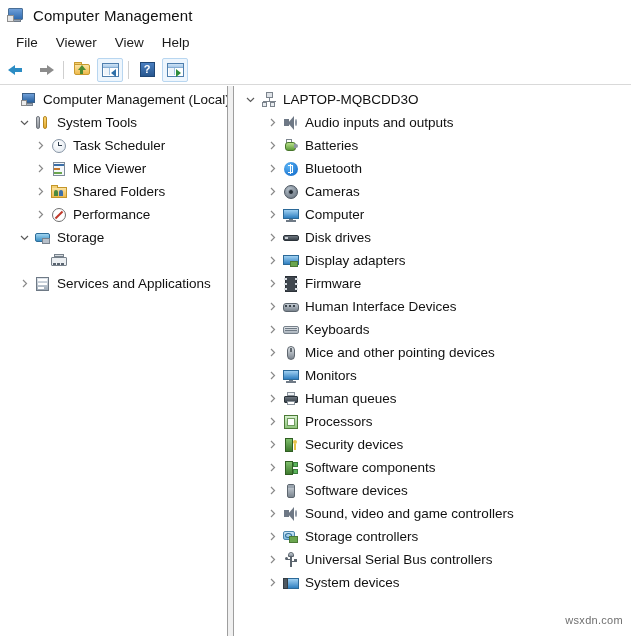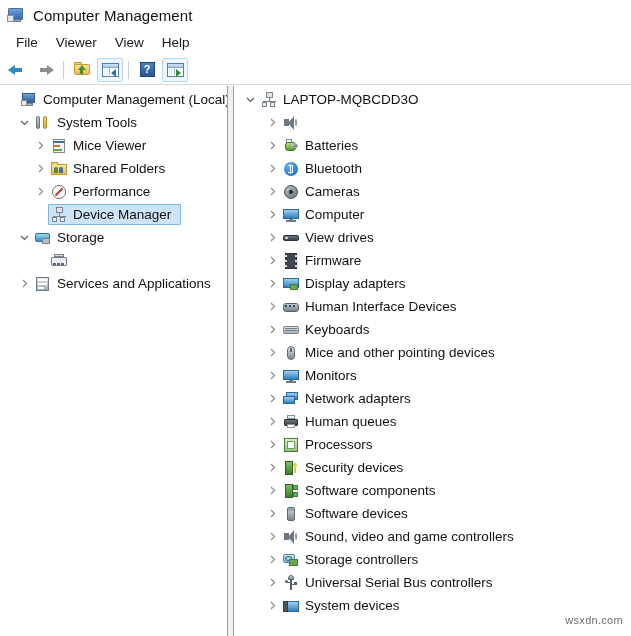--- a/index.html
+++ b/index.html
@@ -548,20 +548,35 @@
             <span class="lbl">System Tools</span>
           </span>
         </div>
         <div class="row indent-2">
           <span class="chev">
             <svg width="9" height="9" viewBox="0 0 9 9">
               <path d="M3 1 L6.5 4.5 L3 8" fill="none" stroke="#8a8a8a" stroke-width="1.2"></path>
             </svg>
           </span>
           <span class="lbl-wrap">
+            <span class="ico ic-clock">
+              <span class="i-sq c"></span>
+              <span class="i-sq h1"></span>
+              <span class="i-sq h2"></span>
+            </span>
+            <span class="lbl">Task Scheduler</span>
+          </span>
+        </div>
+        <div class="row indent-2">
+          <span class="chev">
+            <svg width="9" height="9" viewBox="0 0 9 9">
+              <path d="M3 1 L6.5 4.5 L3 8" fill="none" stroke="#8a8a8a" stroke-width="1.2"></path>
+            </svg>
+          </span>
+          <span class="lbl-wrap">
             <span class="ico ic-event">
               <span class="i-sq pg"></span>
               <span class="i-sq bar"></span>
               <span class="i-sq b2"></span>
               <span class="i-sq b3"></span>
             </span>
             <span class="lbl">Mice Viewer</span>
           </span>
         </div>
         <div class="row indent-2">
@@ -585,33 +600,20 @@
             <svg width="9" height="9" viewBox="0 0 9 9">
               <path d="M3 1 L6.5 4.5 L3 8" fill="none" stroke="#8a8a8a" stroke-width="1.2"></path>
             </svg>
           </span>
           <span class="lbl-wrap">
             <span class="ico ic-perf">
               <span class="i-sq c"></span>
               <span class="i-sq slash"></span>
             </span>
             <span class="lbl">Performance</span>
-          </span>
-        </div>
-        <div class="row indent-2 selected">
-          <span class="chev"></span>
-          <span class="lbl-wrap">
-            <span class="ico ic-dev">
-              <span class="i-sq top"></span>
-              <span class="i-sq line"></span>
-              <span class="i-sq cross"></span>
-              <span class="i-sq b1"></span>
-              <span class="i-sq b2"></span>
-            </span>
-            <span class="lbl">Device Manager</span>
           </span>
         </div>
         <div class="row indent-1">
           <span class="chev">
             <svg width="9" height="9" viewBox="0 0 9 9">
               <path d="M1 3 L4.5 6.5 L8 3" fill="none" stroke="#5a5a5a" stroke-width="1.2"></path>
             </svg>
           </span>
           <span class="lbl-wrap">
             <span class="ico ic-storage">
@@ -678,20 +680,21 @@
             <svg width="9" height="9" viewBox="0 0 9 9">
               <path d="M3 1 L6.5 4.5 L3 8" fill="none" stroke="#8a8a8a" stroke-width="1.2"></path>
             </svg>
           </span>
           <span class="lbl-wrap">
             <span class="ico ic-speaker">
               <span class="i-sq body"></span>
               <span class="i-sq cone"></span>
               <span class="i-sq w1"></span>
             </span>
+            <span class="lbl">Audio inputs and outputs</span>
           </span>
         </div>
         <div class="row r-indent-1">
           <span class="chev">
             <svg width="9" height="9" viewBox="0 0 9 9">
               <path d="M3 1 L6.5 4.5 L3 8" fill="none" stroke="#8a8a8a" stroke-width="1.2"></path>
             </svg>
           </span>
           <span class="lbl-wrap">
             <span class="ico ic-batt">
@@ -751,21 +754,35 @@
           <span class="chev">
             <svg width="9" height="9" viewBox="0 0 9 9">
               <path d="M3 1 L6.5 4.5 L3 8" fill="none" stroke="#8a8a8a" stroke-width="1.2"></path>
             </svg>
           </span>
           <span class="lbl-wrap">
             <span class="ico ic-hdd">
               <span class="i-sq b"></span>
               <span class="i-sq l"></span>
             </span>
-            <span class="lbl">View drives</span>
+            <span class="lbl">Disk drives</span>
+          </span>
+        </div>
+        <div class="row r-indent-1">
+          <span class="chev">
+            <svg width="9" height="9" viewBox="0 0 9 9">
+              <path d="M3 1 L6.5 4.5 L3 8" fill="none" stroke="#8a8a8a" stroke-width="1.2"></path>
+            </svg>
+          </span>
+          <span class="lbl-wrap">
+            <span class="ico ic-display">
+              <span class="i-sq scr"></span>
+              <span class="i-sq chip"></span>
+            </span>
+            <span class="lbl">Display adapters</span>
           </span>
         </div>
         <div class="row r-indent-1">
           <span class="chev">
             <svg width="9" height="9" viewBox="0 0 9 9">
               <path d="M3 1 L6.5 4.5 L3 8" fill="none" stroke="#8a8a8a" stroke-width="1.2"></path>
             </svg>
           </span>
           <span class="lbl-wrap">
             <span class="ico ic-fw">
@@ -780,34 +797,20 @@
             <span class="lbl">Firmware</span>
           </span>
         </div>
         <div class="row r-indent-1">
           <span class="chev">
             <svg width="9" height="9" viewBox="0 0 9 9">
               <path d="M3 1 L6.5 4.5 L3 8" fill="none" stroke="#8a8a8a" stroke-width="1.2"></path>
             </svg>
           </span>
           <span class="lbl-wrap">
-            <span class="ico ic-display">
-              <span class="i-sq scr"></span>
-              <span class="i-sq chip"></span>
-            </span>
-            <span class="lbl">Display adapters</span>
-          </span>
-        </div>
-        <div class="row r-indent-1">
-          <span class="chev">
-            <svg width="9" height="9" viewBox="0 0 9 9">
-              <path d="M3 1 L6.5 4.5 L3 8" fill="none" stroke="#8a8a8a" stroke-width="1.2"></path>
-            </svg>
-          </span>
-          <span class="lbl-wrap">
             <span class="ico ic-hid">
               <span class="i-sq b"></span>
               <span class="i-sq k1"></span>
               <span class="i-sq k2"></span>
               <span class="i-sq k3"></span>
             </span>
             <span class="lbl">Human Interface Devices</span>
           </span>
         </div>
         <div class="row r-indent-1">
@@ -845,34 +848,20 @@
               <path d="M3 1 L6.5 4.5 L3 8" fill="none" stroke="#8a8a8a" stroke-width="1.2"></path>
             </svg>
           </span>
           <span class="lbl-wrap">
             <span class="ico ic-monitor">
               <span class="i-sq scr"></span>
               <span class="i-sq st"></span>
               <span class="i-sq ft"></span>
             </span>
             <span class="lbl">Monitors</span>
-          </span>
-        </div>
-        <div class="row r-indent-1">
-          <span class="chev">
-            <svg width="9" height="9" viewBox="0 0 9 9">
-              <path d="M3 1 L6.5 4.5 L3 8" fill="none" stroke="#8a8a8a" stroke-width="1.2"></path>
-            </svg>
-          </span>
-          <span class="lbl-wrap">
-            <span class="ico ic-net">
-              <span class="i-sq s1"></span>
-              <span class="i-sq s2"></span>
-            </span>
-            <span class="lbl">Network adapters</span>
           </span>
         </div>
         <div class="row r-indent-1">
           <span class="chev">
             <svg width="9" height="9" viewBox="0 0 9 9">
               <path d="M3 1 L6.5 4.5 L3 8" fill="none" stroke="#8a8a8a" stroke-width="1.2"></path>
             </svg>
           </span>
           <span class="lbl-wrap">
             <span class="ico ic-print">

